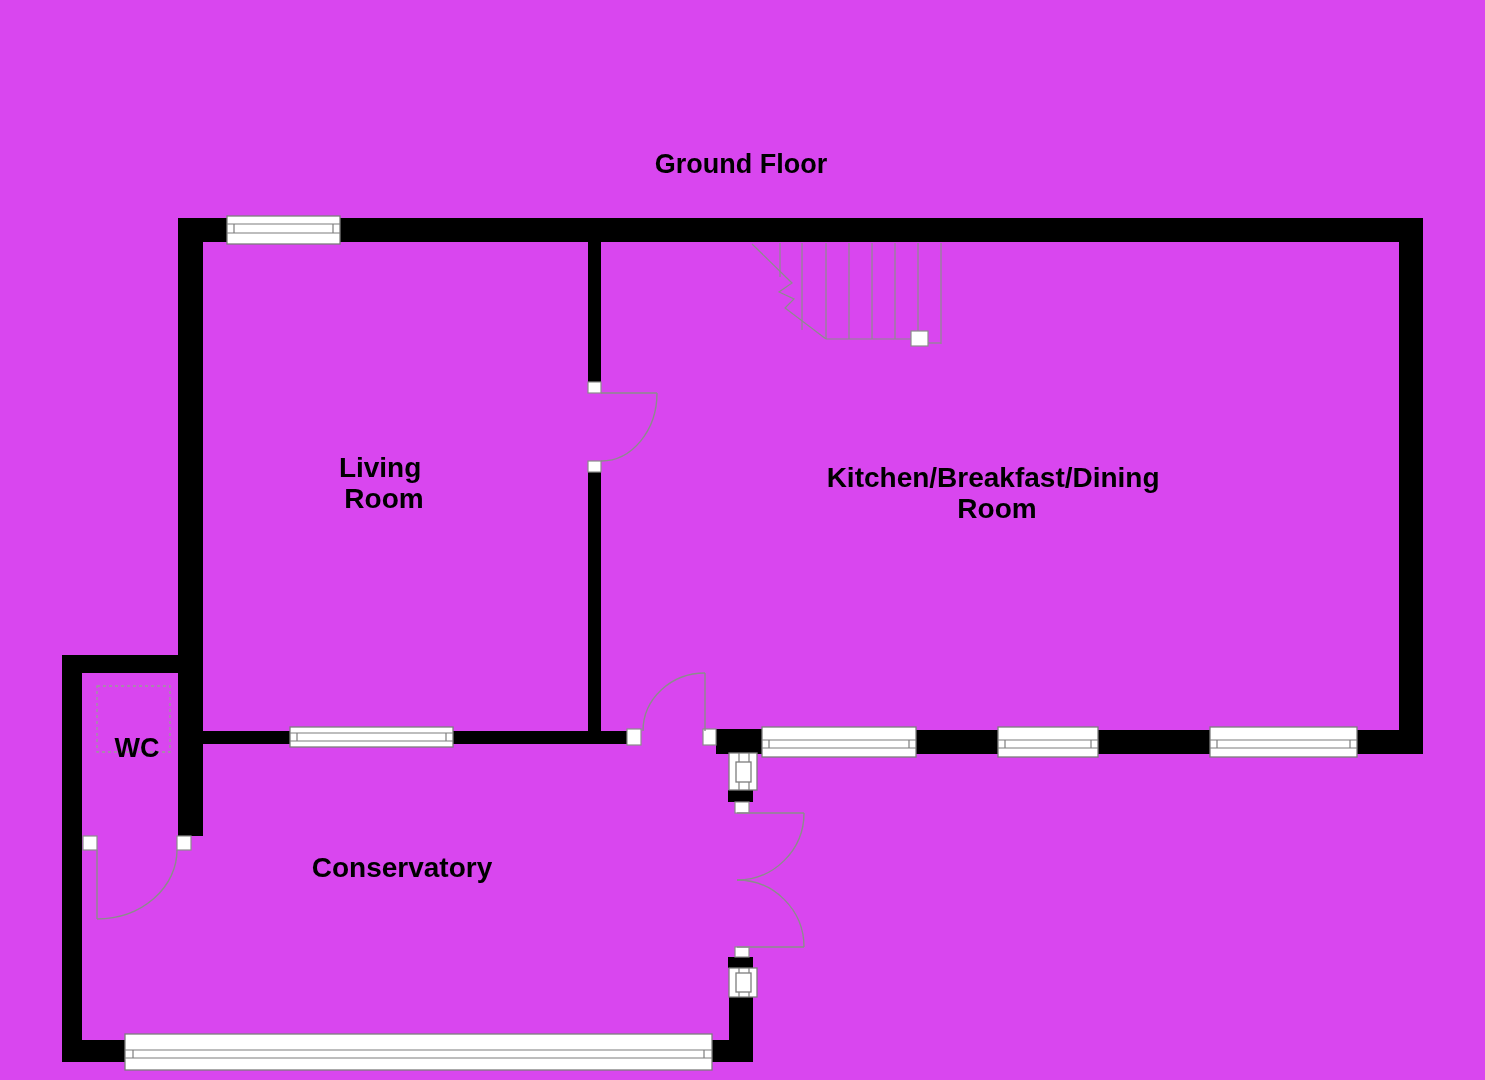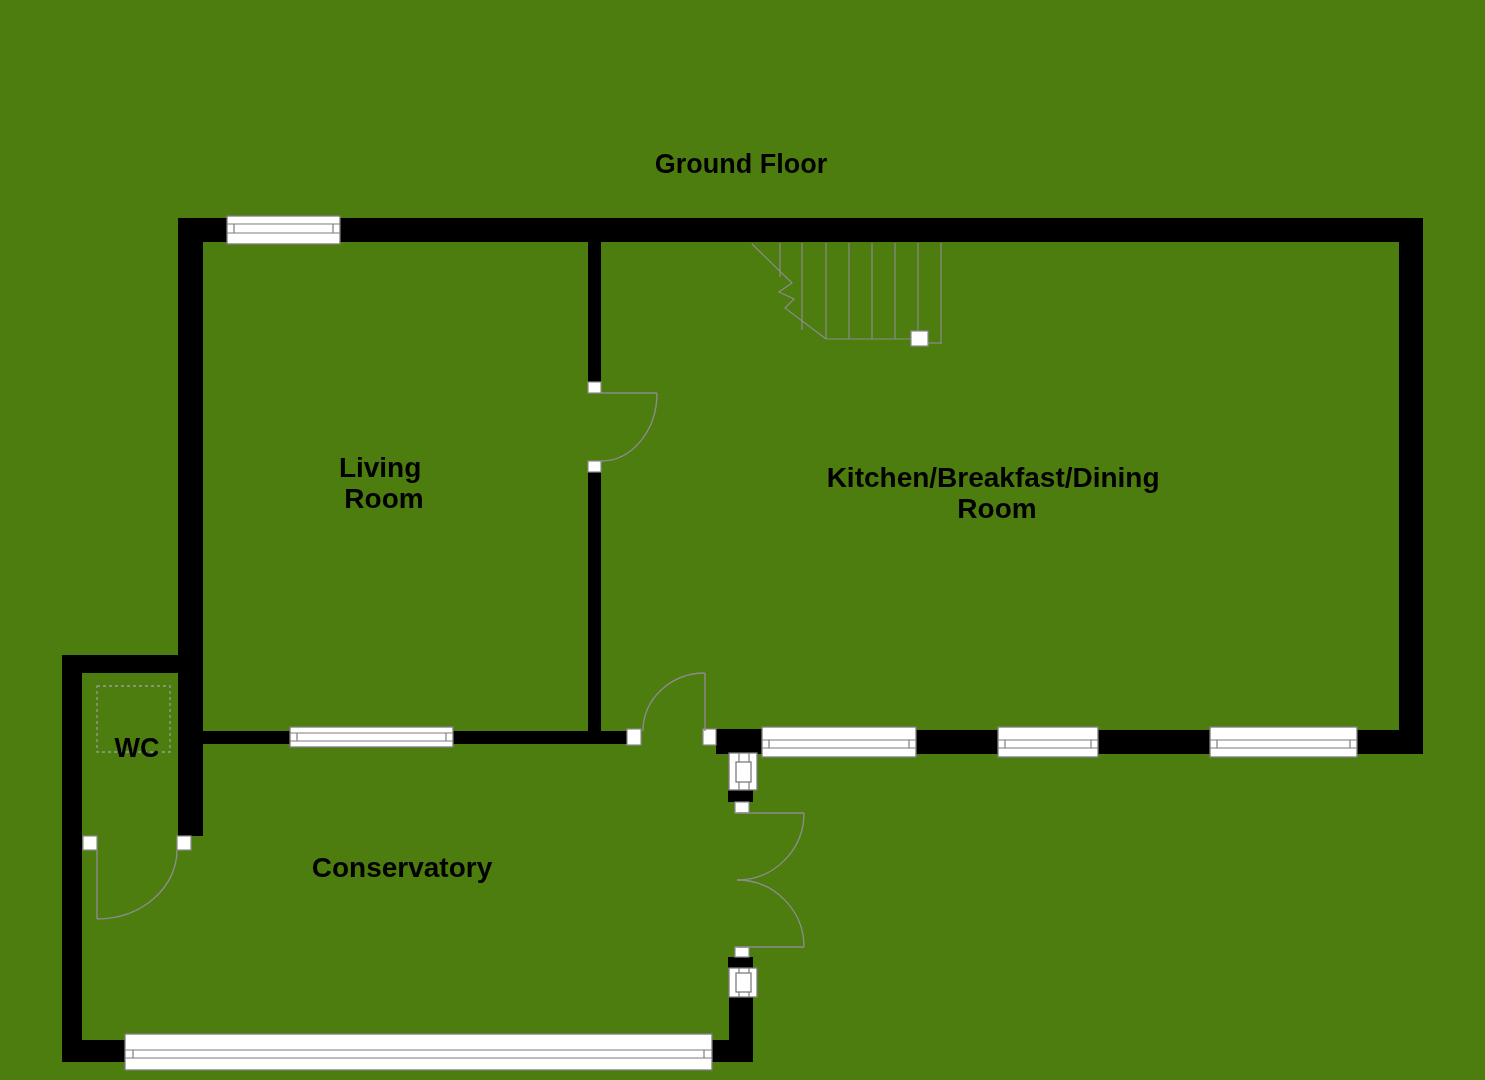--- a/index.html
+++ b/index.html
@@ -1,16 +1,16 @@
 <!DOCTYPE html>
 <html><head>
 <meta charset="utf-8">
 <style>
   html,body{margin:0;padding:0;background:#ffffff;}
-  .plan-wrap{position:relative;width:1485px;height:1080px;background:#4d7c0f;overflow:hidden;}
+  .plan-wrap{position:relative;width:1485px;height:1080px;background:#d946ef;overflow:hidden;}
   .wall{fill:#000000;stroke:none;}
   .win{fill:#ffffff;stroke:#7d7d7d;stroke-width:1.3;}
   .wline{stroke:#7d7d7d;stroke-width:1.2;fill:none;}
   .door{stroke:#8c8c8c;stroke-width:1.4;fill:none;}
   .stair{stroke:#8c8c8c;stroke-width:1.2;fill:none;}
   .jamb{fill:#ffffff;stroke:#8c8c8c;stroke-width:1.2;}
   .newel{fill:#ffffff;stroke:#8c8c8c;stroke-width:1.2;}
   .dashedbox{fill:none;stroke:#9a9a9a;stroke-width:1.3;stroke-dasharray:3 3;}
   .lbl{font-family:"Liberation Sans","DejaVu Sans",sans-serif;font-weight:bold;fill:#000000;text-anchor:middle;}
   .fs28{font-size:28px;}

